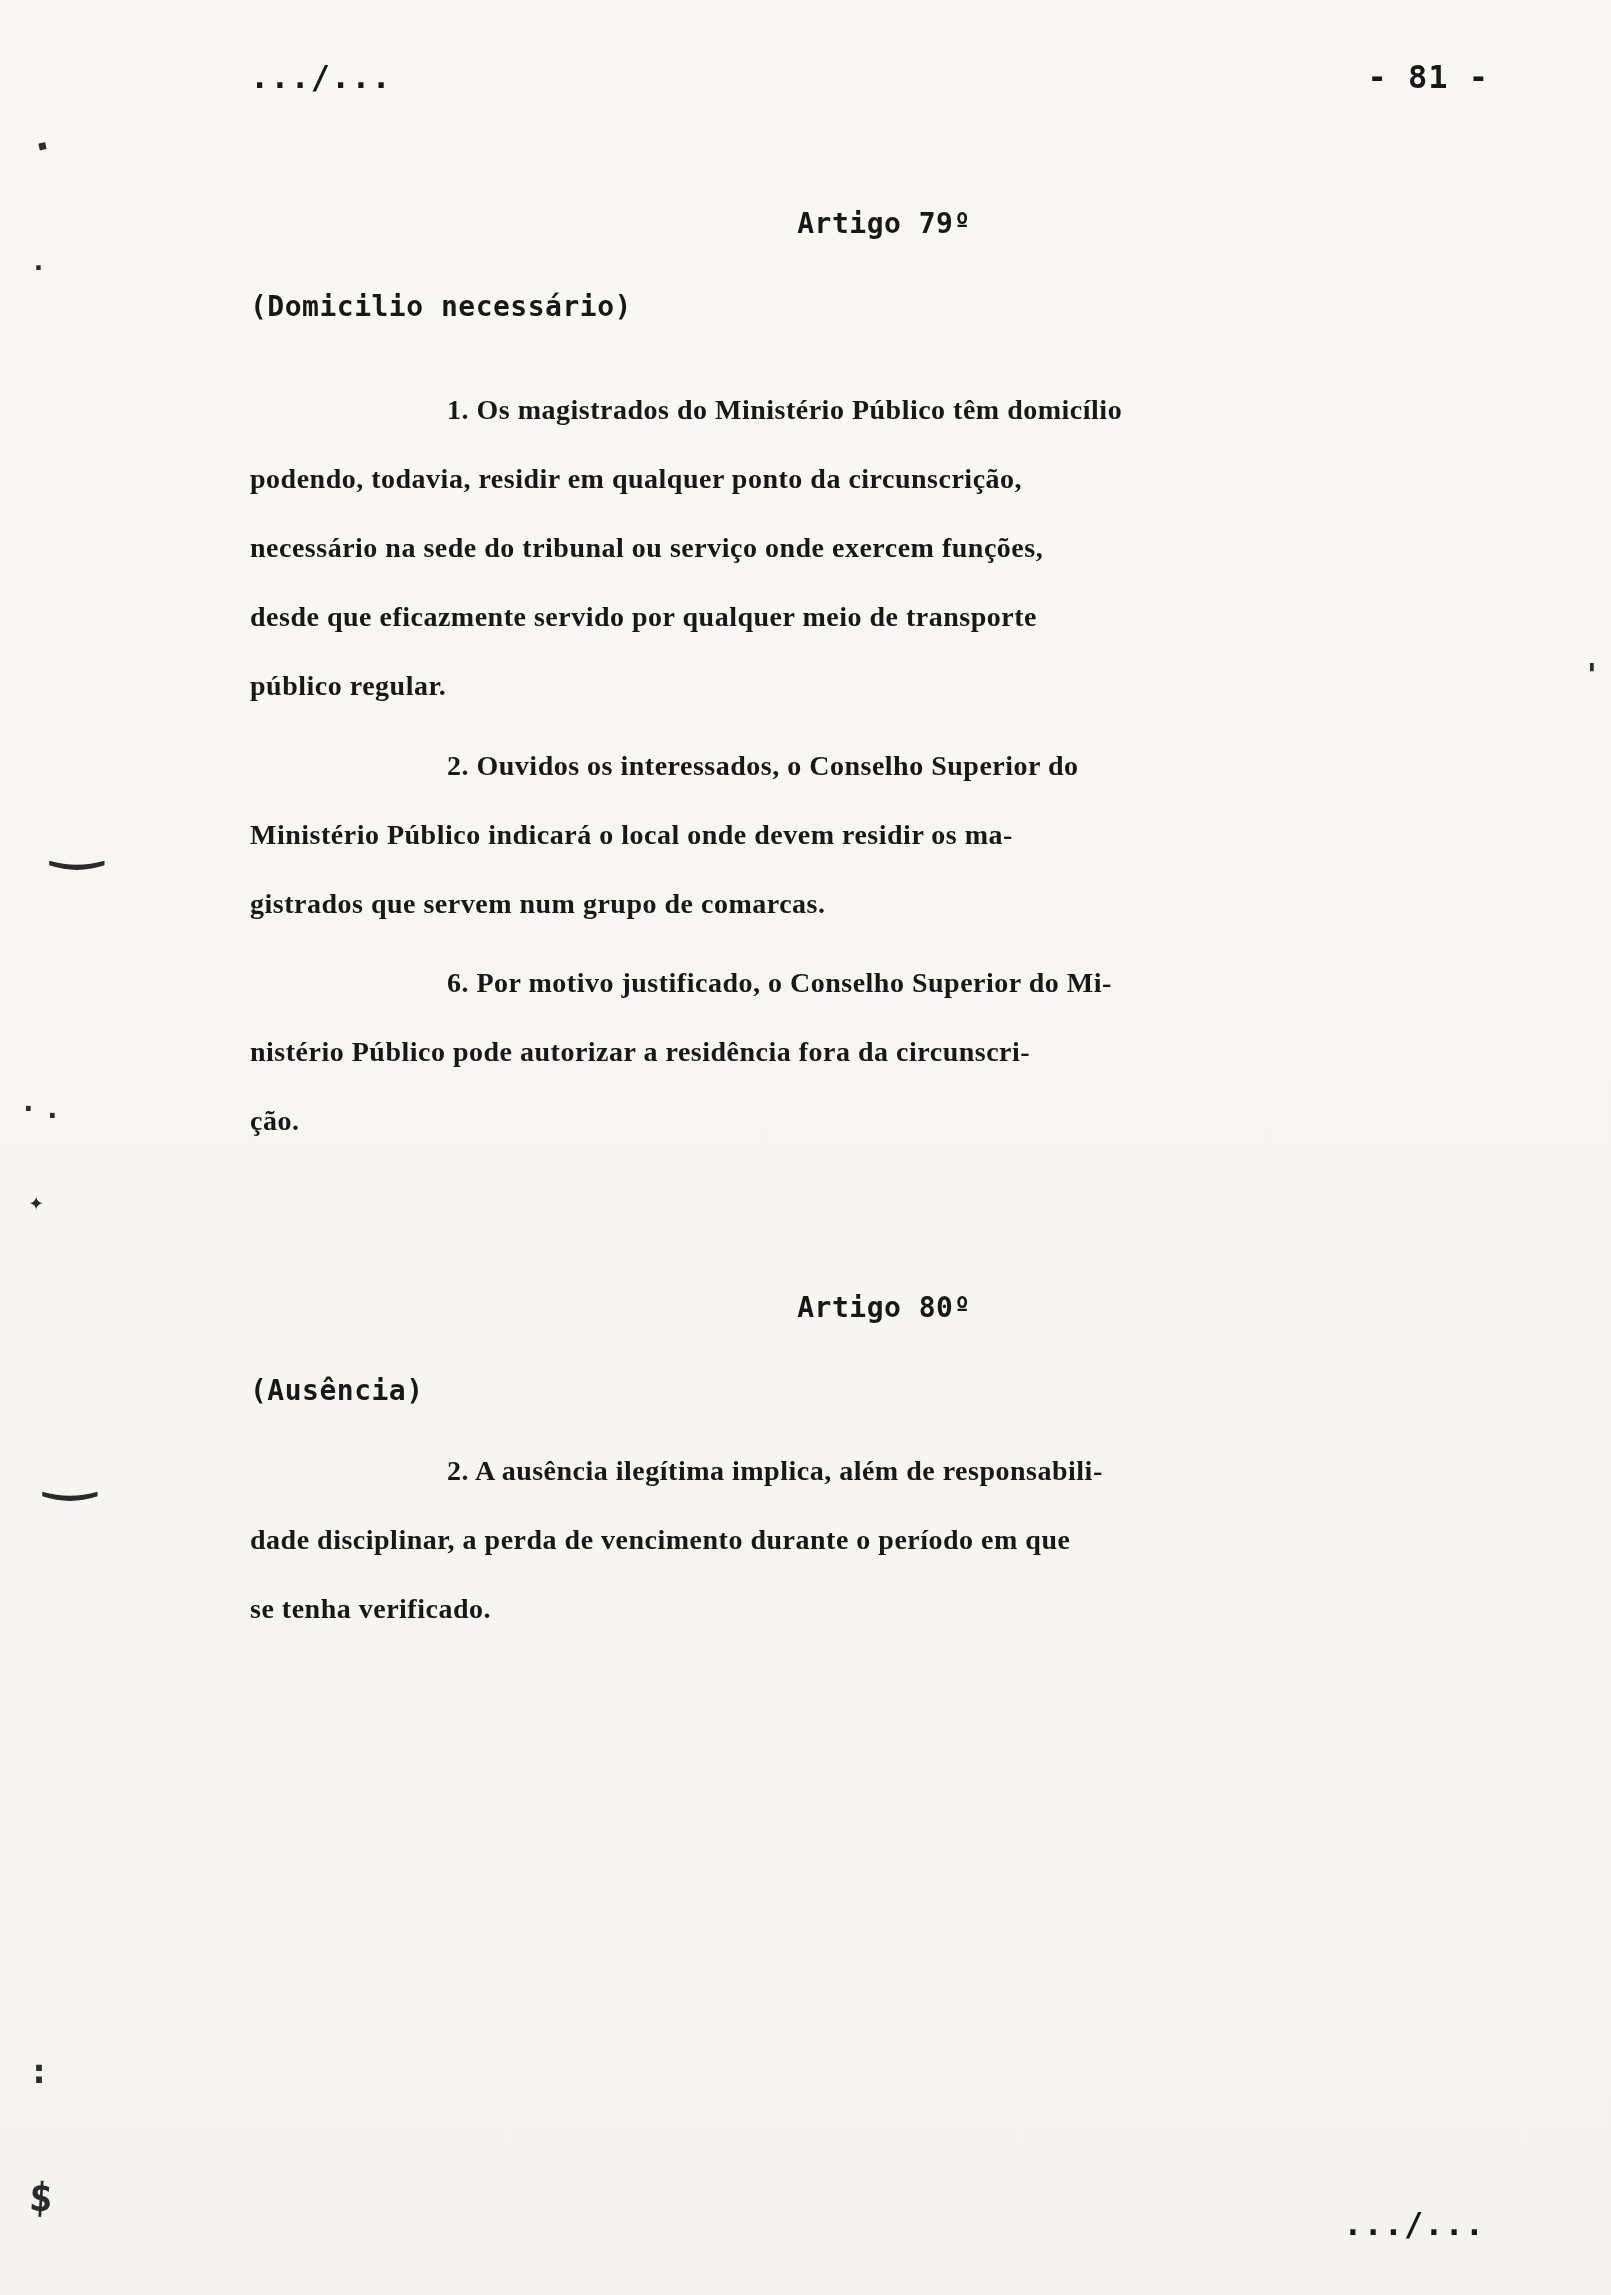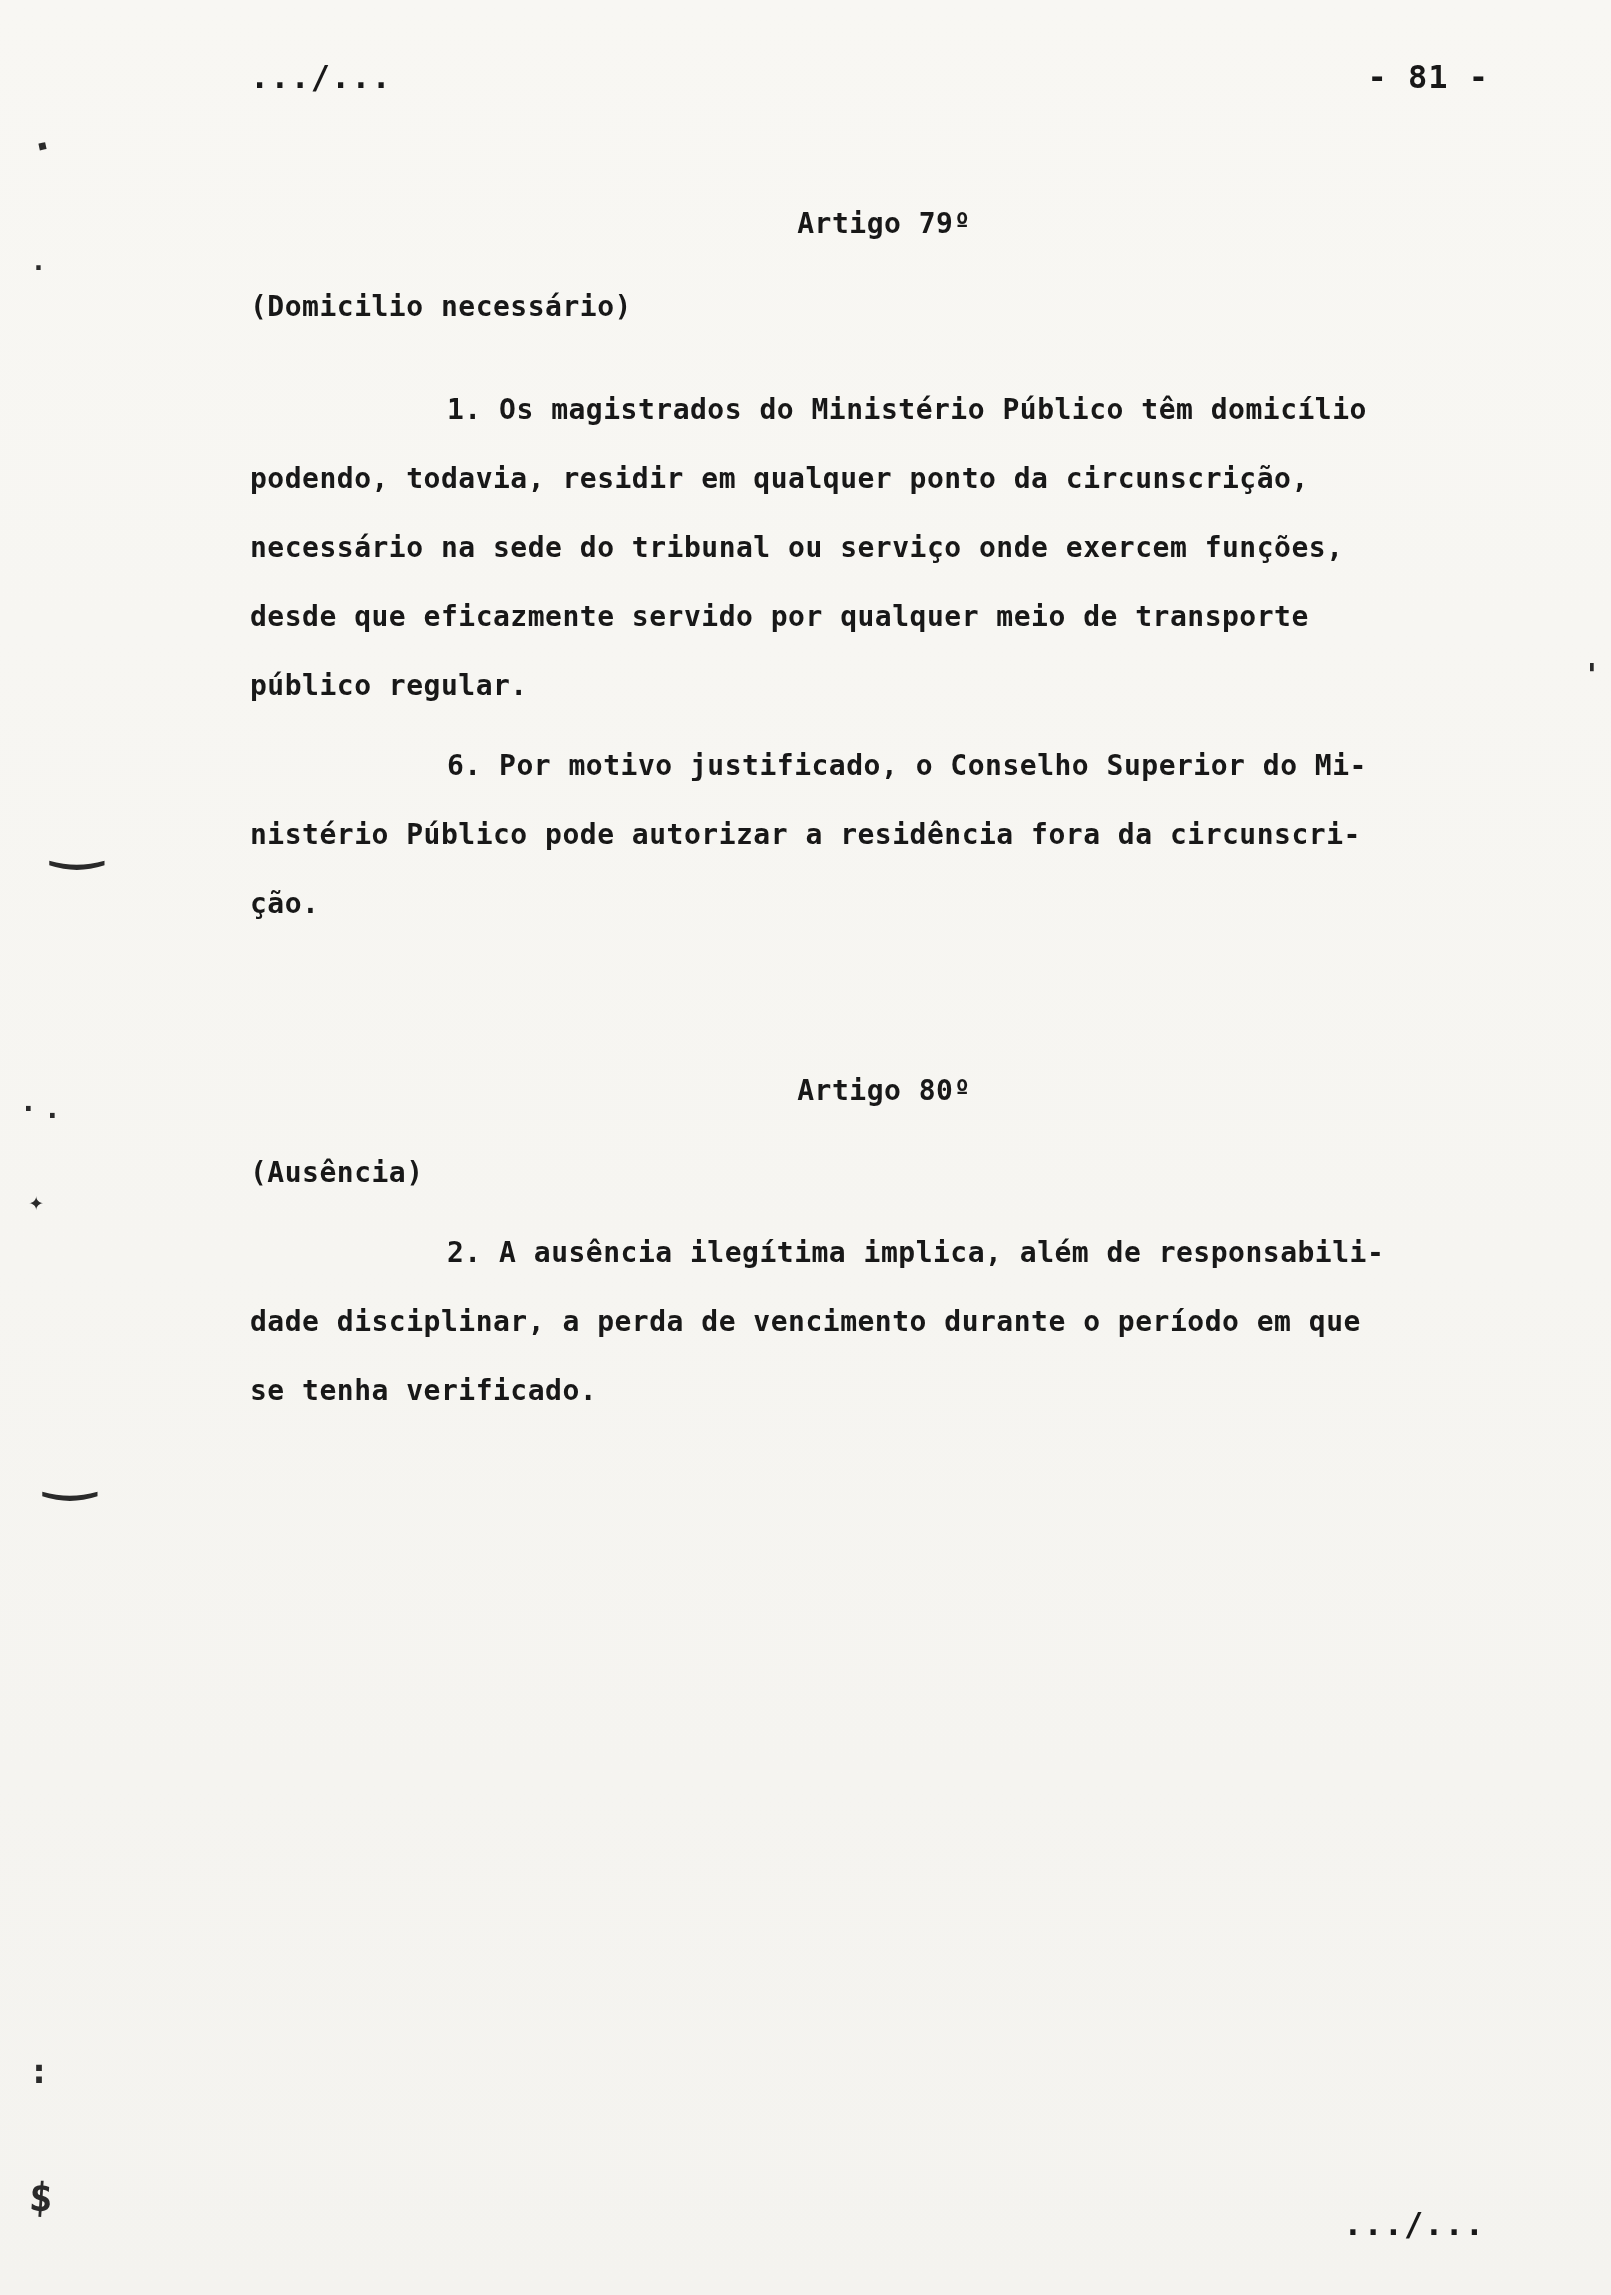--- a/index.html
+++ b/index.html
@@ -47,21 +47,21 @@
     white-space: pre;
   }
   .art-sub {
     margin-top: 13.8px;
     text-align: left;
     white-space: pre;
   }
   .para-first { margin-top: 34px; }
   .para { margin-top: 10.8px; }
   .art2-title { margin-top: 118px; }
-  .line { white-space: pre; }
+  .line { white-space: pre; font-family: Liberation Serif, serif; }
   .indent { padding-left: 197px; }
   .footer-row {
     position: absolute;
     top: 2205px;
     right: 127px;
     font-size: 32px;
     font-weight: bold;
     letter-spacing: 1px;
   }
   .artifact {
@@ -96,20 +96,25 @@
     <div class="art-sub">(Domicilio necessário)</div>
 
     <div class="para-first">
       <div class="line indent">1. Os magistrados do Ministério Público têm domicílio</div>
       <div class="line">podendo, todavia, residir em qualquer ponto da circunscrição,</div>
       <div class="line">necessário na sede do tribunal ou serviço onde exercem funções,</div>
       <div class="line">desde que eficazmente servido por qualquer meio de transporte</div>
       <div class="line">público regular.</div>
     </div>
 
+    <div class="para">
+      <div class="line indent">2. Ouvidos os interessados, o Conselho Superior do</div>
+      <div class="line">Ministério Público indicará o local onde devem residir os ma-</div>
+      <div class="line">gistrados que servem num grupo de comarcas.</div>
+    </div>
 
     <div class="para">
       <div class="line indent">6. Por motivo justificado, o Conselho Superior do Mi-</div>
       <div class="line">nistério Público pode autorizar a residência fora da circunscri-</div>
       <div class="line">ção.</div>
     </div>
 
     <div class="art-title art2-title">Artigo 80º</div>
     <div class="art-sub">(Ausência)</div>
 

